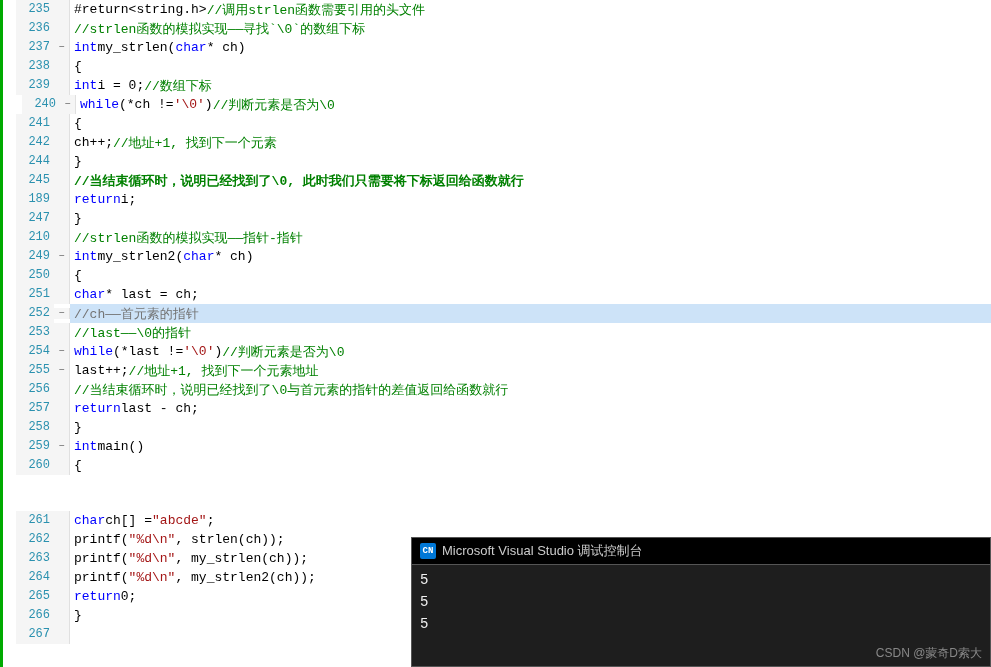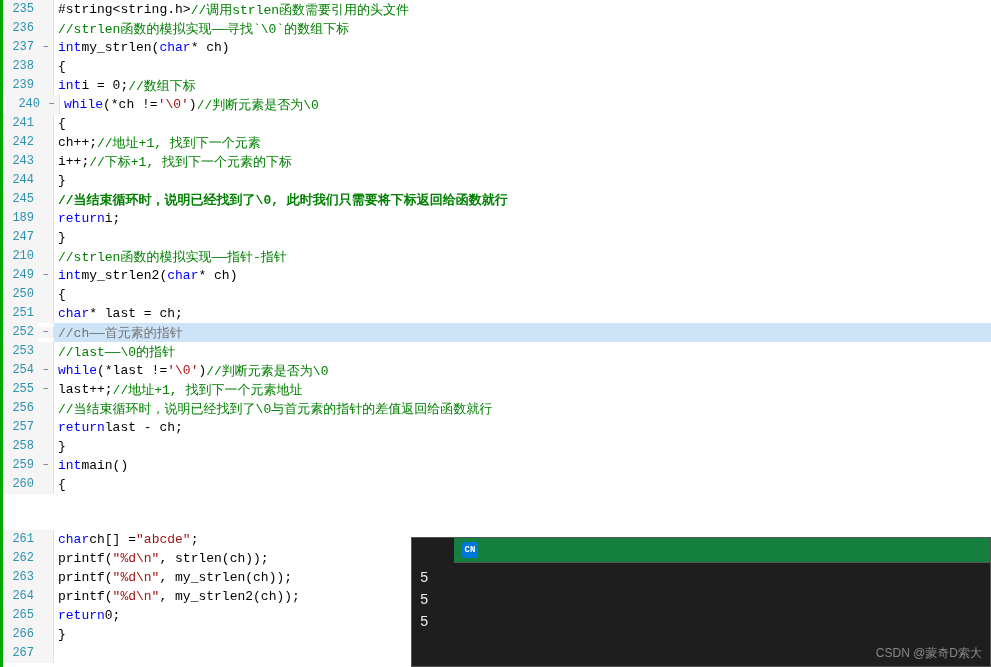--- a/index.html
+++ b/index.html
@@ -44,27 +44,26 @@
       bottom: 0;
       right: 0;
       width: 580px;
       height: 130px;
       background: #1e1e1e;
       border: 1px solid #555;
       z-index: 10;
     }
 
     .console-title-bar {
-      background: #15803d;
+      background: #000000;
       padding: 4px 8px;
       display: flex;
       align-items: center;
       gap: 6px;
       border-bottom: 1px solid #555;
-      margin-left: 42px;
     }
 
     .console-icon {
       width: 16px;
       height: 16px;
       background: #0078d7;
       border-radius: 2px;
       display: flex;
       align-items: center;
       justify-content: center;
@@ -98,27 +97,27 @@
     }
   </style>
 </head>
 <body>
 
 <div class="editor-container">
   <div class="code-area">
 
     <div class="left-border"></div>
 
-    <div style="display:flex; flex-direction:column; width:100%;">
+    <div style="display:flex; flex-direction:column; width:100%;padding-left:16px;">
     <div style="display: flex; height: 19px; align-items: stretch; width: 100%;">
           <div style="color: rgb(43, 145, 175); font-size: 12px; width: 38px; text-align: right; padding-right: 4px; line-height: 19px; height: 19px; display: flex; align-items: center; justify-content: flex-end; background: rgb(245, 245, 245); font-family: &quot;Courier New&quot;, monospace; flex-shrink: 0;">235</div>
           <div style="width: 16px; display: flex; align-items: center; justify-content: center; color: rgb(102, 102, 102); font-size: 10px; cursor: pointer; background: rgb(245, 245, 245); flex-shrink: 0; border-right: 1px solid rgb(224, 224, 224);"></div>
           <div style="flex: 1 1 0%; display: flex; align-items: center; padding-left: 4px; height: 19px; background: white; font-family: &quot;Courier New&quot;, Consolas, monospace; font-size: 13px; white-space: nowrap; overflow: hidden;">
             <span style="color: rgb(0, 0, 0);">    </span>
-            <span style="color: rgb(0, 0, 0);">#string </span>
+            <span style="color: rgb(0, 0, 0);">#return </span>
             <span style="color: rgb(0, 0, 0);">&lt;string.h&gt;</span>
             <span style="color: rgb(0, 128, 0);">//调用strlen函数需要引用的头文件</span>
           </div>
         </div>
         <div style="display: flex; height: 19px; align-items: stretch; width: 100%;">
           <div style="color: rgb(43, 145, 175); font-size: 12px; width: 38px; text-align: right; padding-right: 4px; line-height: 19px; height: 19px; display: flex; align-items: center; justify-content: flex-end; background: rgb(245, 245, 245); font-family: &quot;Courier New&quot;, monospace; flex-shrink: 0;">236</div>
           <div style="width: 16px; display: flex; align-items: center; justify-content: center; color: rgb(102, 102, 102); font-size: 10px; cursor: pointer; background: rgb(245, 245, 245); flex-shrink: 0; border-right: 1px solid rgb(224, 224, 224);"></div>
           <div style="flex: 1 1 0%; display: flex; align-items: center; padding-left: 4px; height: 19px; background: white; font-family: &quot;Courier New&quot;, Consolas, monospace; font-size: 13px; white-space: nowrap; overflow: hidden;">
             <span style="color: rgb(0, 0, 0);">    </span>
             <span style="color: rgb(0, 128, 0);">//strlen函数的模拟实现——寻找`\0`的数组下标</span>
@@ -172,28 +171,20 @@
         </div>
         <div style="display: flex; height: 19px; align-items: stretch; width: 100%;">
           <div style="color: rgb(43, 145, 175); font-size: 12px; width: 38px; text-align: right; padding-right: 4px; line-height: 19px; height: 19px; display: flex; align-items: center; justify-content: flex-end; background: rgb(245, 245, 245); font-family: &quot;Courier New&quot;, monospace; flex-shrink: 0;">242</div>
           <div style="width: 16px; display: flex; align-items: center; justify-content: center; color: rgb(102, 102, 102); font-size: 10px; cursor: pointer; background: rgb(245, 245, 245); flex-shrink: 0; border-right: 1px solid rgb(224, 224, 224);"></div>
           <div style="flex: 1 1 0%; display: flex; align-items: center; padding-left: 4px; height: 19px; background: white; font-family: &quot;Courier New&quot;, Consolas, monospace; font-size: 13px; white-space: nowrap; overflow: hidden;">
             <span style="color: rgb(0, 0, 0);">            ch++;</span>
             <span style="color: rgb(0, 128, 0);">//地址+1, 找到下一个元素</span>
           </div>
         </div>
         <div style="display: flex; height: 19px; align-items: stretch; width: 100%;">
-          <div style="color: rgb(43, 145, 175); font-size: 12px; width: 38px; text-align: right; padding-right: 4px; line-height: 19px; height: 19px; display: flex; align-items: center; justify-content: flex-end; background: rgb(245, 245, 245); font-family: &quot;Courier New&quot;, monospace; flex-shrink: 0;">243</div>
-          <div style="width: 16px; display: flex; align-items: center; justify-content: center; color: rgb(102, 102, 102); font-size: 10px; cursor: pointer; background: rgb(245, 245, 245); flex-shrink: 0; border-right: 1px solid rgb(224, 224, 224);"></div>
-          <div style="flex: 1 1 0%; display: flex; align-items: center; padding-left: 4px; height: 19px; background: white; font-family: &quot;Courier New&quot;, Consolas, monospace; font-size: 13px; white-space: nowrap; overflow: hidden;">
-            <span style="color: rgb(0, 0, 0);">            i++;</span>
-            <span style="color: rgb(0, 128, 0);">//下标+1, 找到下一个元素的下标</span>
-          </div>
-        </div>
-        <div style="display: flex; height: 19px; align-items: stretch; width: 100%;">
           <div style="color: rgb(43, 145, 175); font-size: 12px; width: 38px; text-align: right; padding-right: 4px; line-height: 19px; height: 19px; display: flex; align-items: center; justify-content: flex-end; background: rgb(245, 245, 245); font-family: &quot;Courier New&quot;, monospace; flex-shrink: 0;">244</div>
           <div style="width: 16px; display: flex; align-items: center; justify-content: center; color: rgb(102, 102, 102); font-size: 10px; cursor: pointer; background: rgb(245, 245, 245); flex-shrink: 0; border-right: 1px solid rgb(224, 224, 224);"></div>
           <div style="flex: 1 1 0%; display: flex; align-items: center; padding-left: 4px; height: 19px; background: white; font-family: &quot;Courier New&quot;, Consolas, monospace; font-size: 13px; white-space: nowrap; overflow: hidden;">
             <span style="color: rgb(0, 0, 0);">        }</span>
           </div>
         </div>
         <div style="display: flex; height: 19px; align-items: stretch; width: 100%;">
           <div style="color: rgb(43, 145, 175); font-size: 12px; width: 38px; text-align: right; padding-right: 4px; line-height: 19px; height: 19px; display: flex; align-items: center; justify-content: flex-end; background: rgb(245, 245, 245); font-family: &quot;Courier New&quot;, monospace; flex-shrink: 0;">245</div>
           <div style="width: 16px; display: flex; align-items: center; justify-content: center; color: rgb(102, 102, 102); font-size: 10px; cursor: pointer; background: rgb(245, 245, 245); flex-shrink: 0; border-right: 1px solid rgb(224, 224, 224);"></div>
           <div style="flex: 1 1 0%; display: flex; align-items: center; padding-left: 4px; height: 19px; background: white; font-family: &quot;Courier New&quot;, Consolas, monospace; font-size: 13px; white-space: nowrap; overflow: hidden;">
@@ -388,20 +379,21 @@
           </div>
         </div>
       </div>
   </div>
 
   <div class="console-overlay">
     <div class="console-title-bar">
       <div class="console-icon">
         <span>CN</span>
       </div>
+      <span class="console-title">Microsoft Visual Studio 调试控制台</span>
     </div>
     <div class="console-body">
       <div>5</div>
       <div>5</div>
       <div>5</div>
     </div>
     <div class="console-footer">CSDN @蒙奇D索大</div>
   </div>
 </div>
 

